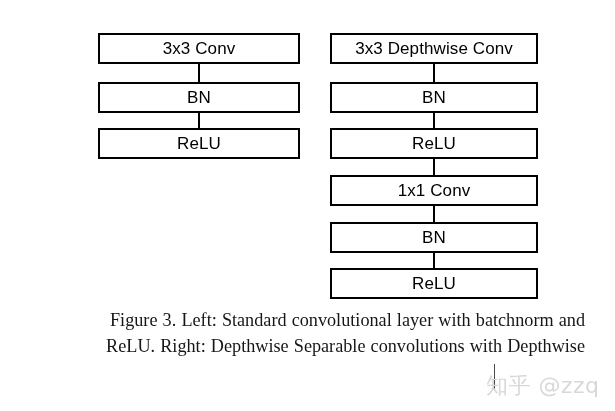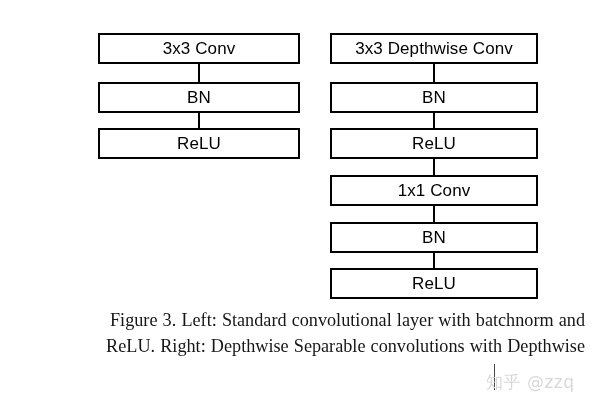--- a/index.html
+++ b/index.html
@@ -66,21 +66,21 @@
     text-align: right;
     word-spacing: 0.6px;
   }
   #caption .cap-line { display: block; white-space: nowrap; }
 
   #watermark {
     position: absolute;
     left: 486px;
     top: 371px;
     font-family: "DejaVu Sans", sans-serif;
-    font-size: 17px;
+    font-size: 22px;
     color: #d8d8d8;
     white-space: nowrap;
     letter-spacing: 0.5px;
   }
 
   #text-caret {
     position: absolute;
     left: 494px;
     top: 364px;
     width: 1px;

